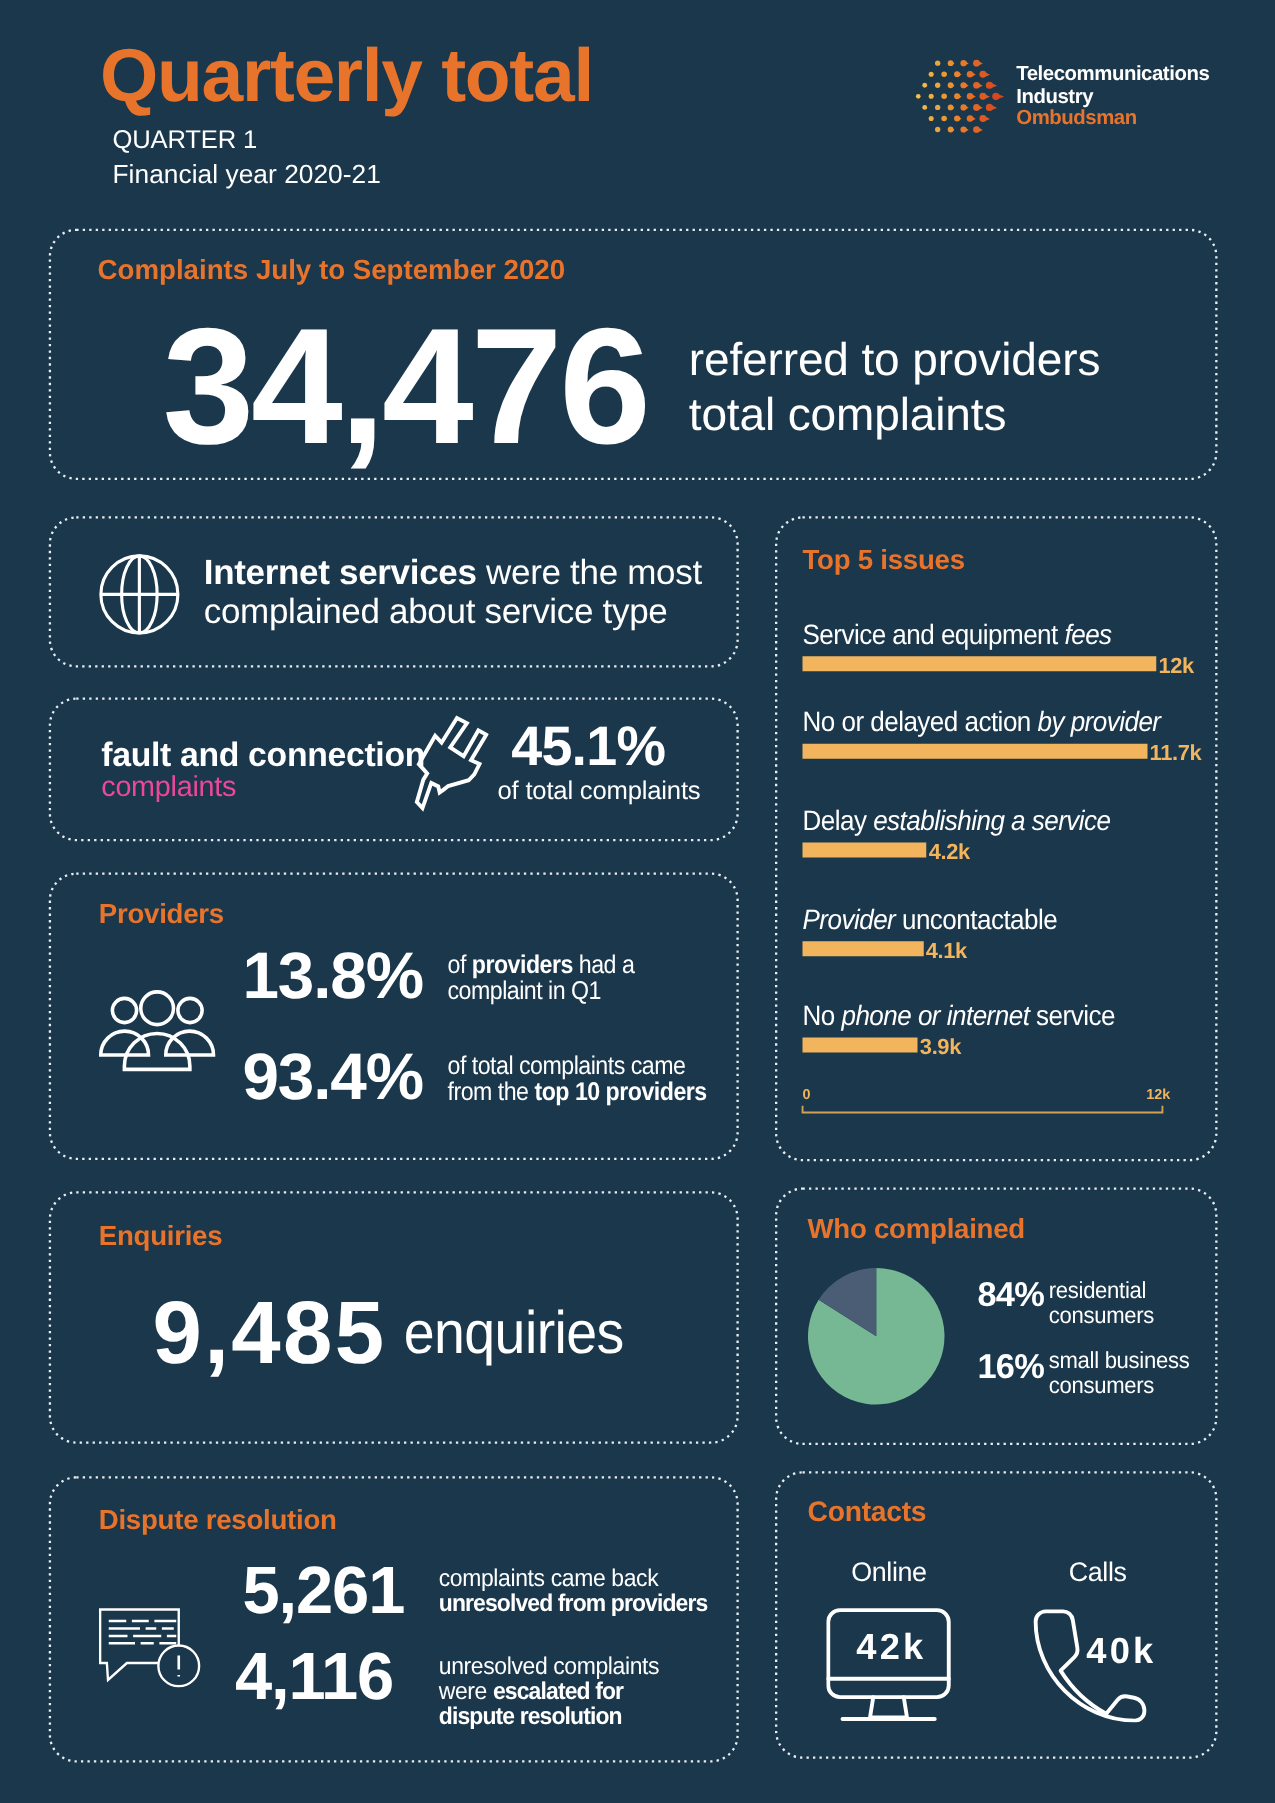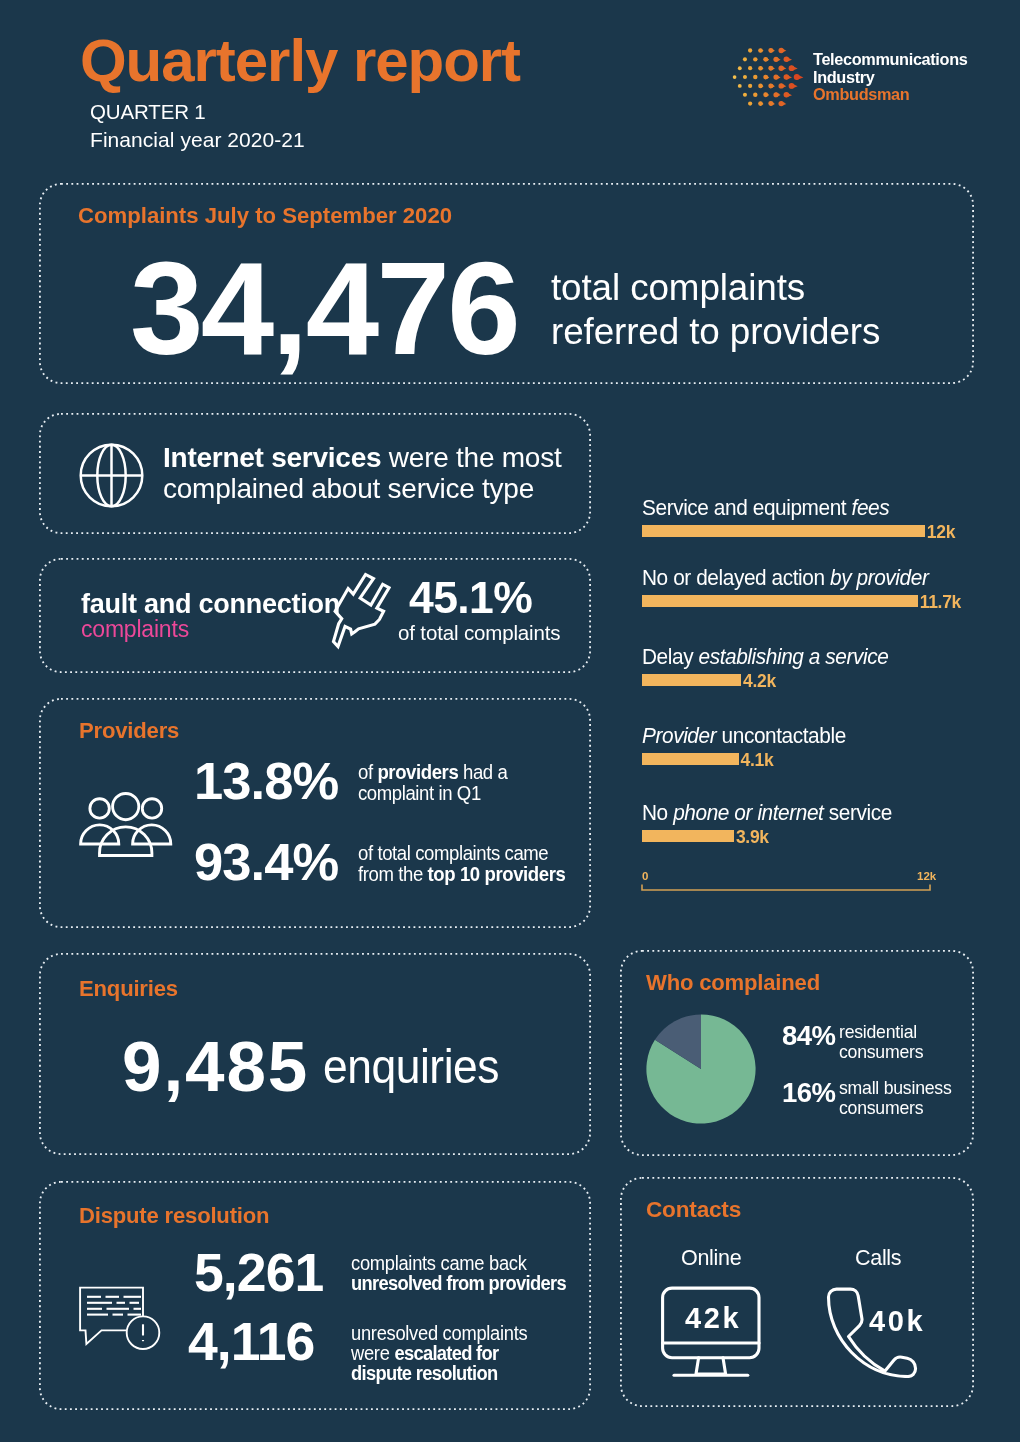--- a/index.html
+++ b/index.html
@@ -215,21 +215,21 @@
   }
   .cont-val-online { left:685px; top:1304px; }
   .cont-val-calls  { left:869px; top:1307px; }
 </style>
 </head>
 <body>
 
 <div class="page">
 
   <div class="header">
-    <div class="h-title">Quarterly report</div>
+    <div class="h-title">Quarterly total</div>
     <div class="h-quarter">QUARTER 1</div>
     <div class="h-fy">Financial year 2020-21</div>
     <div class="logo">
       <svg class="logo-mark" viewBox="0 0 70 70" id="logomark">
           <circle cx="18.13" cy="7.50" r="2.13" fill="rgb(237,164,56)"></circle>
           <circle cx="28.48" cy="7.50" r="2.31" fill="rgb(234,144,48)"></circle>
           <path d="M 28.13 5.38 Q 30.09 6.07 31.49 7.82 Q 30.09 9.16 28.13 9.62 Z" fill="rgb(234,144,48)"></path>
           <circle cx="38.83" cy="7.50" r="2.49" fill="rgb(230,122,43)"></circle>
           <path d="M 38.45 5.21 Q 40.57 5.96 42.89 7.85 Q 40.57 9.29 38.45 9.79 Z" fill="rgb(230,122,43)"></path>
           <circle cx="49.17" cy="7.50" r="2.68" fill="rgb(225,101,38)"></circle>
@@ -298,22 +298,22 @@
   </div>
 
   <div class="card c-total">
       <svg class="card-frame" viewBox="0 0 935 201">
         <path d="M 22 0.925 H 913 A 21.075 21.075 0 0 1 934.075 22 V 179 A 21.075 21.075 0 0 1 913 200.075 H 22 A 21.075 21.075 0 0 1 0.925 179 V 22 A 21.075 21.075 0 0 1 22 0.925 Z" fill="none" stroke="#e9eff4" stroke-width="1.85" stroke-linecap="butt" stroke-dasharray="1.85 3.34"></path>
       </svg>
     <div class="card-title total-head">Complaints July to September 2020</div>
   </div>
   <div class="total-num">34,476</div>
   <div class="total-lab">
+    <div>referred to providers</div>
     <div>total complaints</div>
-    <div>referred to providers</div>
   </div>
   <div class="card c-internet">
       <svg class="card-frame" viewBox="0 0 552 121">
         <path d="M 22 0.925 H 530 A 21.075 21.075 0 0 1 551.075 22 V 99 A 21.075 21.075 0 0 1 530 120.075 H 22 A 21.075 21.075 0 0 1 0.925 99 V 22 A 21.075 21.075 0 0 1 22 0.925 Z" fill="none" stroke="#e9eff4" stroke-width="1.85" stroke-linecap="butt" stroke-dasharray="1.85 3.34"></path>
       </svg>
     </div>
   <svg class="globe" viewBox="0 0 65 65">
     <g fill="none" stroke="#ffffff" stroke-width="2.5">
       <circle cx="32.5" cy="32.5" r="30.8"></circle>
       <line x1="1.7" y1="32.5" x2="63.3" y2="32.5"></line>
@@ -370,20 +370,26 @@
   </svg>
   <div class="pct-big p-r1-num">13.8%</div>
   <div class="pct-txt p-r1-txt">
     <div><span>of </span><b>providers</b><span> had a</span></div>
     <div><span>complaint in Q1</span><b></b><span></span></div>
   </div>
   <div class="pct-big p-r2-num">93.4%</div>
   <div class="pct-txt p-r2-txt">
     <div><span>of total complaints came</span><b></b><span></span></div>
     <div><span>from the </span><b>top 10 providers</b><span></span></div>
+  </div>
+  <div class="card c-issues">
+      <svg class="card-frame" viewBox="0 0 354 516">
+        <path d="M 22 0.925 H 332 A 21.075 21.075 0 0 1 353.075 22 V 494 A 21.075 21.075 0 0 1 332 515.075 H 22 A 21.075 21.075 0 0 1 0.925 494 V 22 A 21.075 21.075 0 0 1 22 0.925 Z" fill="none" stroke="#e9eff4" stroke-width="1.85" stroke-linecap="butt" stroke-dasharray="1.85 3.34"></path>
+      </svg>
+    <div class="card-title issues-head">Top 5 issues</div>
   </div>
   <div id="issue-rows">
       <div class="issue-row" style="top:495px">
         <div class="issue-label"><span>Service and equipment </span><i>fees</i><span></span></div>
         <div class="issue-bar" style="width:282.8px"></div>
         <div class="issue-val" style="left:284.8px">12k</div>
       </div>
       <div class="issue-row" style="top:565px">
         <div class="issue-label"><span>No or delayed action </span><i>by provider</i><span></span></div>
         <div class="issue-bar" style="width:275.7px"></div>

